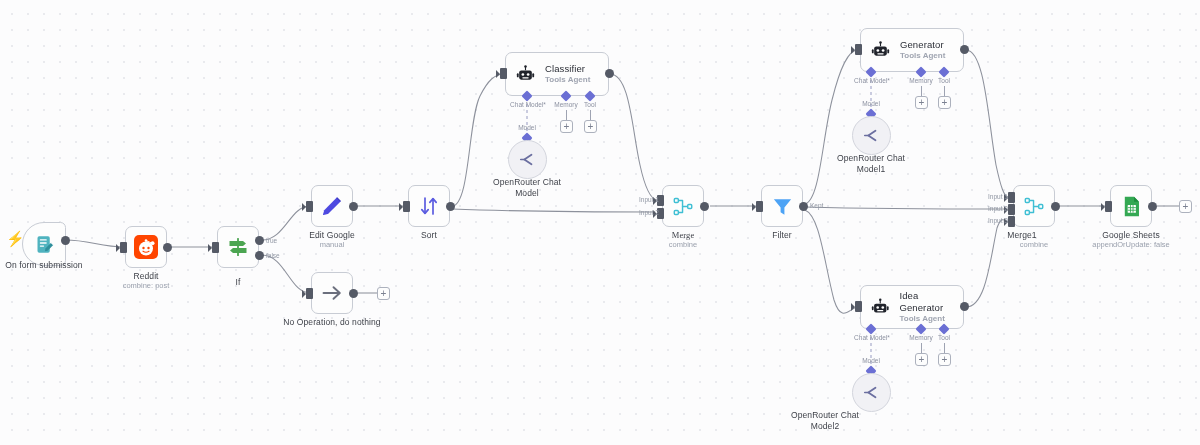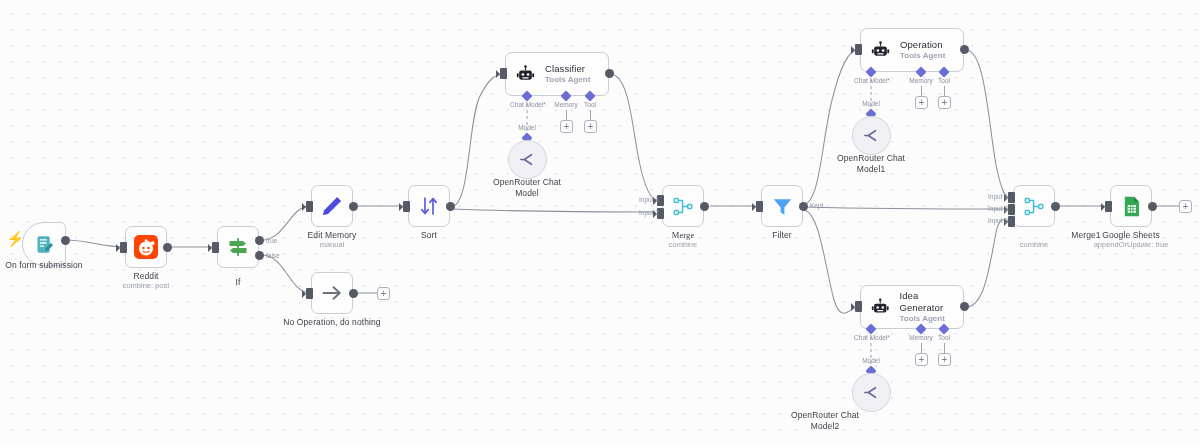--- a/index.html
+++ b/index.html
@@ -255,21 +255,21 @@
 
   <div class="node" style="left:311px; top:185px; width:42px; height:42px;">
     <svg class="icon" width="24" height="24" viewBox="0 0 24 24">
       <path d="M3 20.5 L4.2 16.2 L16.8 3.6 L20.6 7.4 L8 20 Z" fill="#4e4ae0"></path>
       <path d="M16.8 3.6 L20.6 7.4" stroke="#3a36c0" stroke-width="1.2"></path>
       <path d="M3 20.5 L7.6 19.4" fill="none" stroke="#4e4ae0" stroke-width="1"></path>
     </svg>
   </div>
   <div class="port-in" style="left:306px; top:201px;"></div>
   <div class="port-out" style="left:349px; top:202px;"></div>
-  <div class="caption" style="left:282px; top:230px; width:100px;">Edit Memory</div>
+  <div class="caption" style="left:282px; top:230px; width:100px;">Edit Google</div>
   <div class="subcaption" style="left:282px; top:240px; width:100px;">manual</div>
 
   <div class="node" style="left:311px; top:272px; width:42px; height:42px;">
     <svg class="icon" width="24" height="24" viewBox="0 0 24 24">
       <path d="M3.5 12 H19" stroke="#6b6f7d" stroke-width="1.9" stroke-linecap="round" fill="none"></path>
       <path d="M13.5 6.2 L19.8 12 L13.5 17.8" stroke="#6b6f7d" stroke-width="1.9" fill="none" stroke-linecap="round" stroke-linejoin="round"></path>
     </svg>
   </div>
   <div class="port-in" style="left:306px; top:288px;"></div>
   <div class="port-out" style="left:349px; top:289px;"></div>
@@ -360,21 +360,21 @@
       <rect x="4" y="7" width="16" height="11.5" rx="2.6" fill="#20232b"></rect>
       <rect x="1.1" y="10.5" width="2.3" height="5" rx="1.1" fill="#20232b"></rect>
       <rect x="20.6" y="10.5" width="2.3" height="5" rx="1.1" fill="#20232b"></rect>
       <rect x="11.3" y="2.4" width="1.4" height="4.2" fill="#20232b"></rect>
       <circle cx="12" cy="2" r="1.6" fill="#20232b"></circle>
       <circle cx="8.7" cy="12" r="1.7" fill="#ffffff"></circle>
       <circle cx="15.3" cy="12" r="1.7" fill="#ffffff"></circle>
       <rect x="8" y="15.4" width="8" height="1.5" rx=".7" fill="#ffffff"></rect>
     </svg>
     <div>
-      <div class="agent-title">Operation</div>
+      <div class="agent-title">Generator</div>
       <div class="agent-sub">Tools Agent</div>
     </div>
   </div>
   <div class="port-in" style="left:855px; top:44px;"></div>
   <div class="port-out" style="left:960px; top:45px;"></div>
   <div class="diamond" style="left:867px; top:68px;"></div>
   <div class="sub-label" style="left:844px; top:77px; width:56px;">Chat Model*</div>
   <div class="diamond" style="left:917px; top:68px;"></div>
   <div class="sub-label" style="left:901px; top:77px; width:40px;">Memory</div>
   <div class="vstem" style="left:921px; top:86px; height:11px;"></div>
@@ -442,30 +442,30 @@
       <path d="M6.6 18.3 H11 V12" stroke="#3fbfd4" stroke-width="1.5" fill="none" stroke-linejoin="round"></path>
     </svg>
   </div>
   <div class="port-in" style="left:1008px; top:192px;"></div>
   <div class="port-in" style="left:1008px; top:204px;"></div>
   <div class="port-in" style="left:1008px; top:216px;"></div>
   <div class="port-label" style="left:988px; top:193px;">Input 1</div>
   <div class="port-label" style="left:988px; top:205px;">Input 2</div>
   <div class="port-label" style="left:988px; top:217px;">Input 3</div>
   <div class="port-out" style="left:1051px; top:202px;"></div>
-  <div class="caption" style="left:1036px; top:230px; width:100px;">Merge1</div>
+  <div class="caption" style="left:972px; top:230px; width:100px;">Merge1</div>
   <div class="subcaption" style="left:984px; top:240px; width:100px;">combine</div>
 
   <div class="node" style="left:1110px; top:185px; width:42px; height:42px;">
     <svg class="icon" width="23" height="23" viewBox="0 0 24 24">
       <path d="M5 1.8 H14.6 L19.8 7 V22.2 H5 Z" fill="#34a853"></path>
       <path d="M14.6 1.8 L19.8 7 H14.6 Z" fill="#1e8e3e"></path>
       <rect x="8" y="10.5" width="8.6" height="8" rx=".6" fill="#ffffff"></rect>
       <path d="M8 13.2 H16.6 M8 15.9 H16.6 M11 10.5 V18.5 M13.6 10.5 V18.5" stroke="#34a853" stroke-width=".9"></path>
     </svg>
   </div>
   <div class="port-in" style="left:1105px; top:201px;"></div>
   <div class="port-out" style="left:1148px; top:202px;"></div>
   <div class="plusbox" style="left:1179px; top:200px;">+</div>
   <div class="caption" style="left:1081px; top:230px; width:100px;">Google Sheets</div>
-  <div class="subcaption" style="left:1081px; top:240px; width:100px;">appendOrUpdate: true</div>
+  <div class="subcaption" style="left:1081px; top:240px; width:100px;">appendOrUpdate: false</div>
 
 </div>
 
 </body></html>

